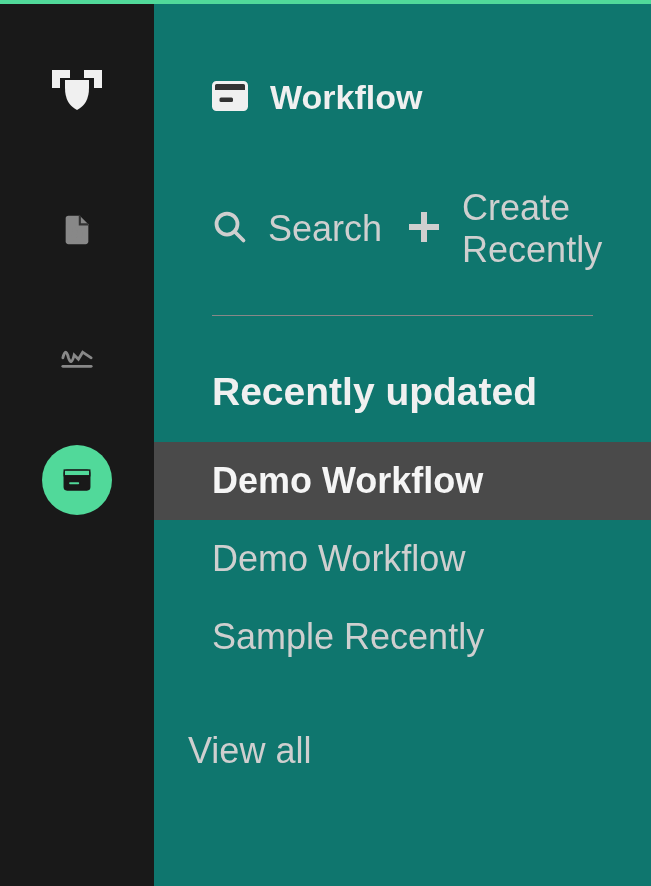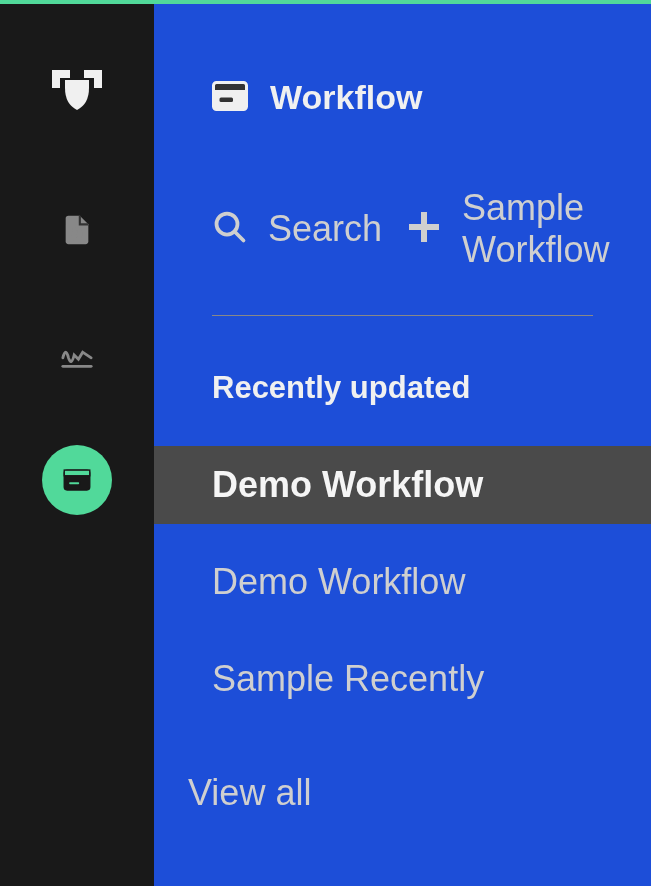--- a/index.html
+++ b/index.html
@@ -54,21 +54,21 @@
     .rail-item svg {
       width: 34px;
       height: 34px;
     }
     .rail-item.active svg {
       fill: #191919;
       stroke: #191919;
     }
     .panel {
       flex: 1;
-      background: #1d4ed8;
+      background: #0f766e;
       display: flex;
       flex-direction: column;
     }
     .panel-header {
       display: flex;
       align-items: center;
       gap: 22px;
       padding: 78px 0 0 58px;
     }
     .panel-header-title {
@@ -93,29 +93,28 @@
       font-weight: 400;
       color: #cfcfcf;
     }
     .divider {
       margin: 44px 58px 0 58px;
       height: 1px;
       background: #888888;
     }
     .section-title {
       padding: 54px 0 0 58px;
-      font-size: 31px;
+      font-size: 39px;
       font-weight: 700;
       color: #f0f0f0;
     }
     .recent-list {
-      margin-top: 40px;
+      margin-top: 28px;
       display: flex;
       flex-direction: column;
-      gap: 19px;
     }
     .recent-item {
       padding: 18px 0 18px 58px;
       font-size: 36px;
       font-weight: 400;
       color: #cfcfcf;
       cursor: pointer;
     }
     .recent-item.selected {
       background: #4a4a4a;
@@ -191,21 +190,21 @@
       </span>
       <span class="panel-action-label">Search</span>
     </div>
     <div class="panel-action">
       <span>
         <svg width="36" height="36" viewBox="0 0 24 24" fill="#cfcfcf">
           <rect x="10" y="2" width="4" height="20"></rect>
           <rect x="2" y="10" width="20" height="4"></rect>
         </svg>
       </span>
-      <span class="panel-action-label">Sample Workflow</span>
+      <span class="panel-action-label">Create Recently</span>
     </div>
   </div>
 
   <div class="divider"></div>
 
   <div class="section-title">Recently updated</div>
 
   <div class="recent-list">
     <div class="recent-item selected">Demo Workflow</div>
     <div class="recent-item">Demo Workflow</div>

